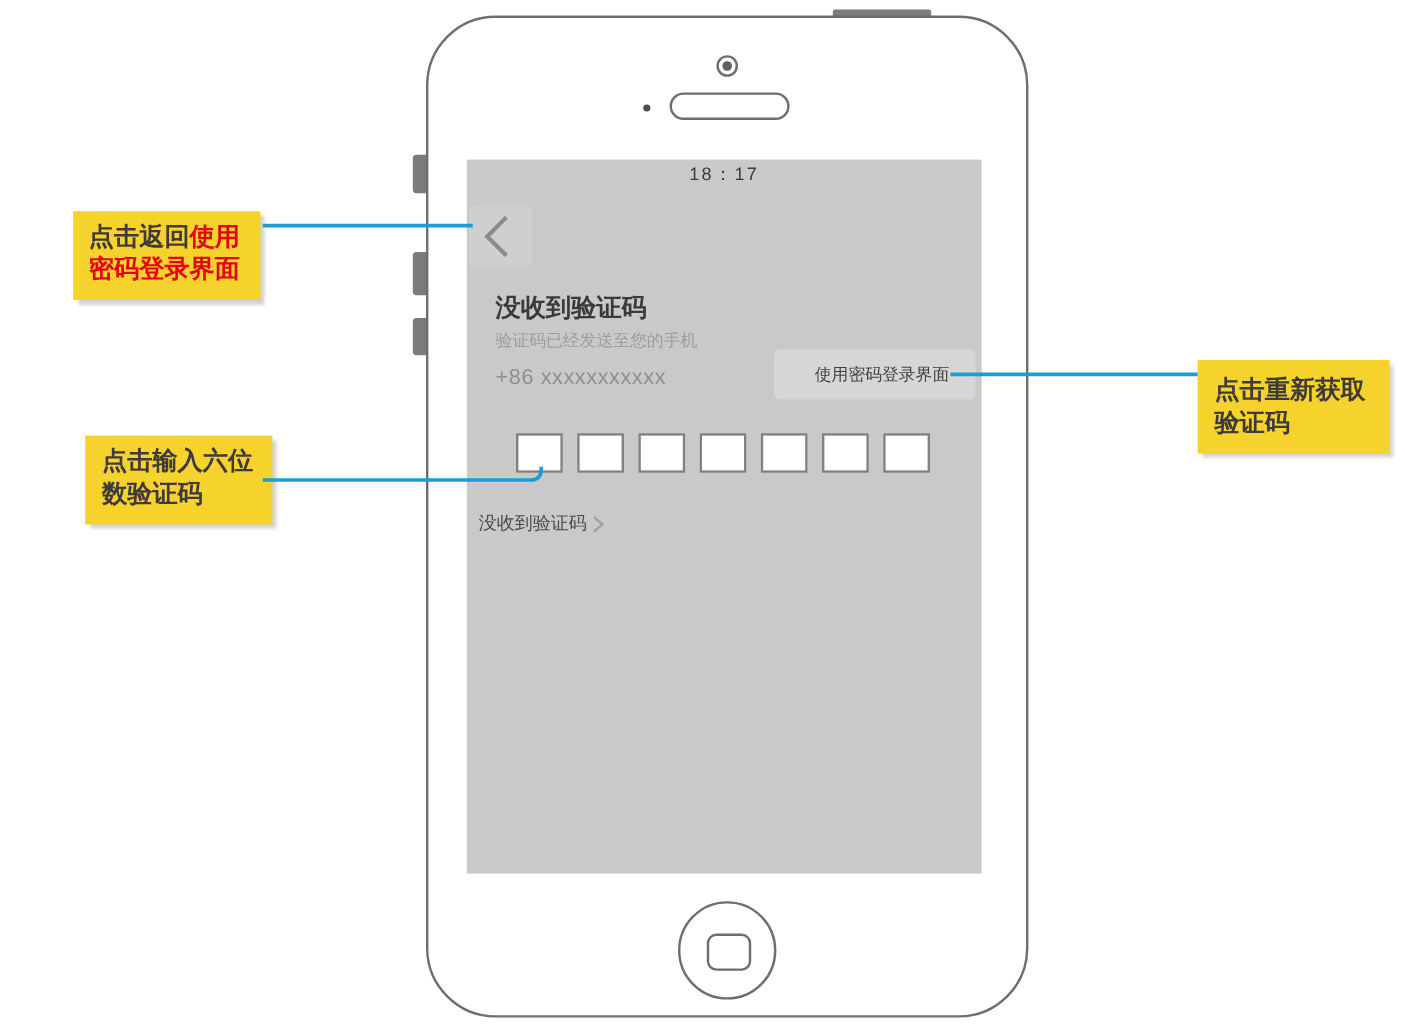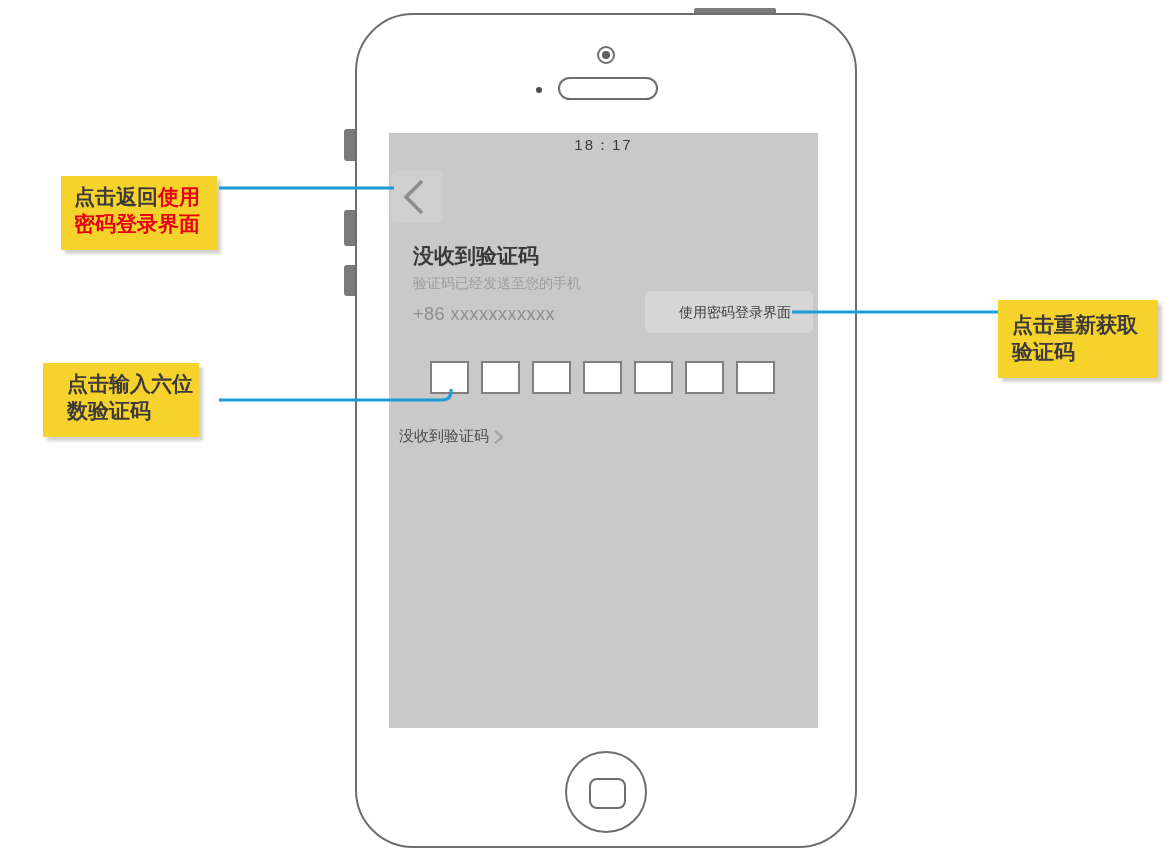--- a/index.html
+++ b/index.html
@@ -91,21 +91,21 @@
 
   
   .callout {
     position:absolute; background:var(--yellow);
     box-shadow:4px 4px 3px rgba(0,0,0,0.18);
     font-family:"Liberation Serif", serif; font-weight:bold;
     font-size:21px; line-height:27px; color:var(--dark);
     z-index:3;
   }
   #note-back  { left:61px;  top:176px; width:156px; height:74px; padding:8px 0 0 13px; }
-  #note-input { left:43px;  top:363px; width:156px; height:74px; padding:8px 0 0 24px; }
+  #note-input { left:71px;  top:363px; width:156px; height:74px; padding:8px 0 0 14px; }
   #note-resend{ left:998px; top:300px; width:160px; height:78px; padding:12px 4px 0 14px; }
   .red { color:var(--red); }
 
   
   #connectors {
     position:absolute; left:0; top:0; width:1171px; height:856px;
     z-index:4; pointer-events:none;
   }
 </style>
 </head>

